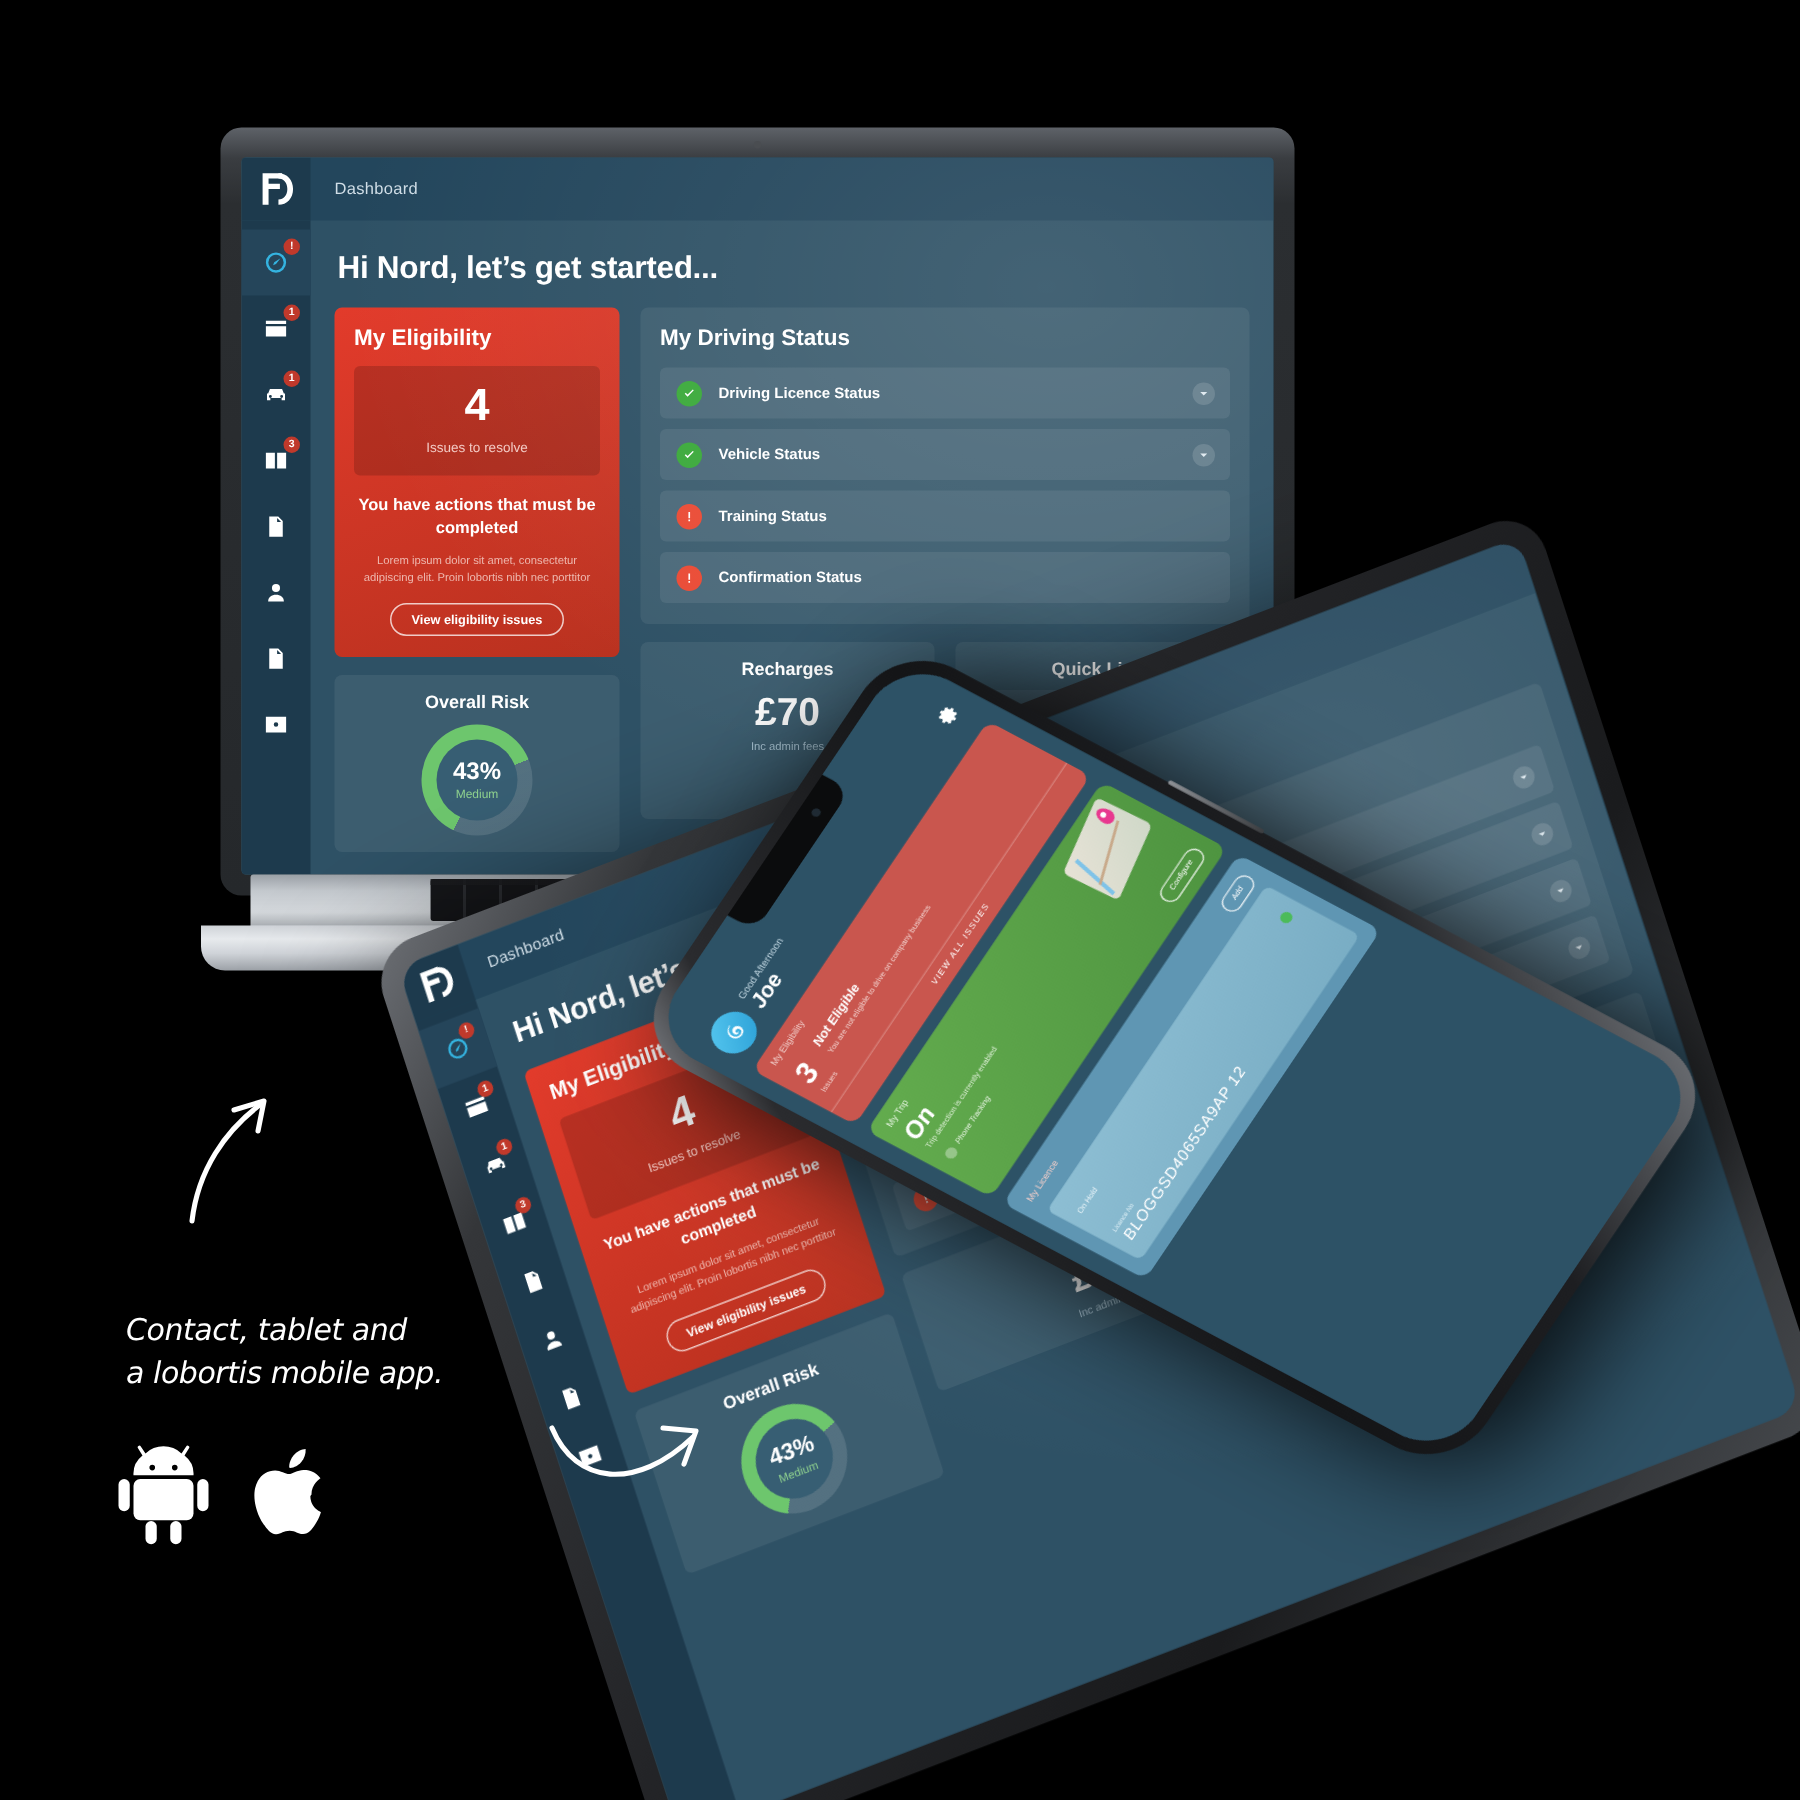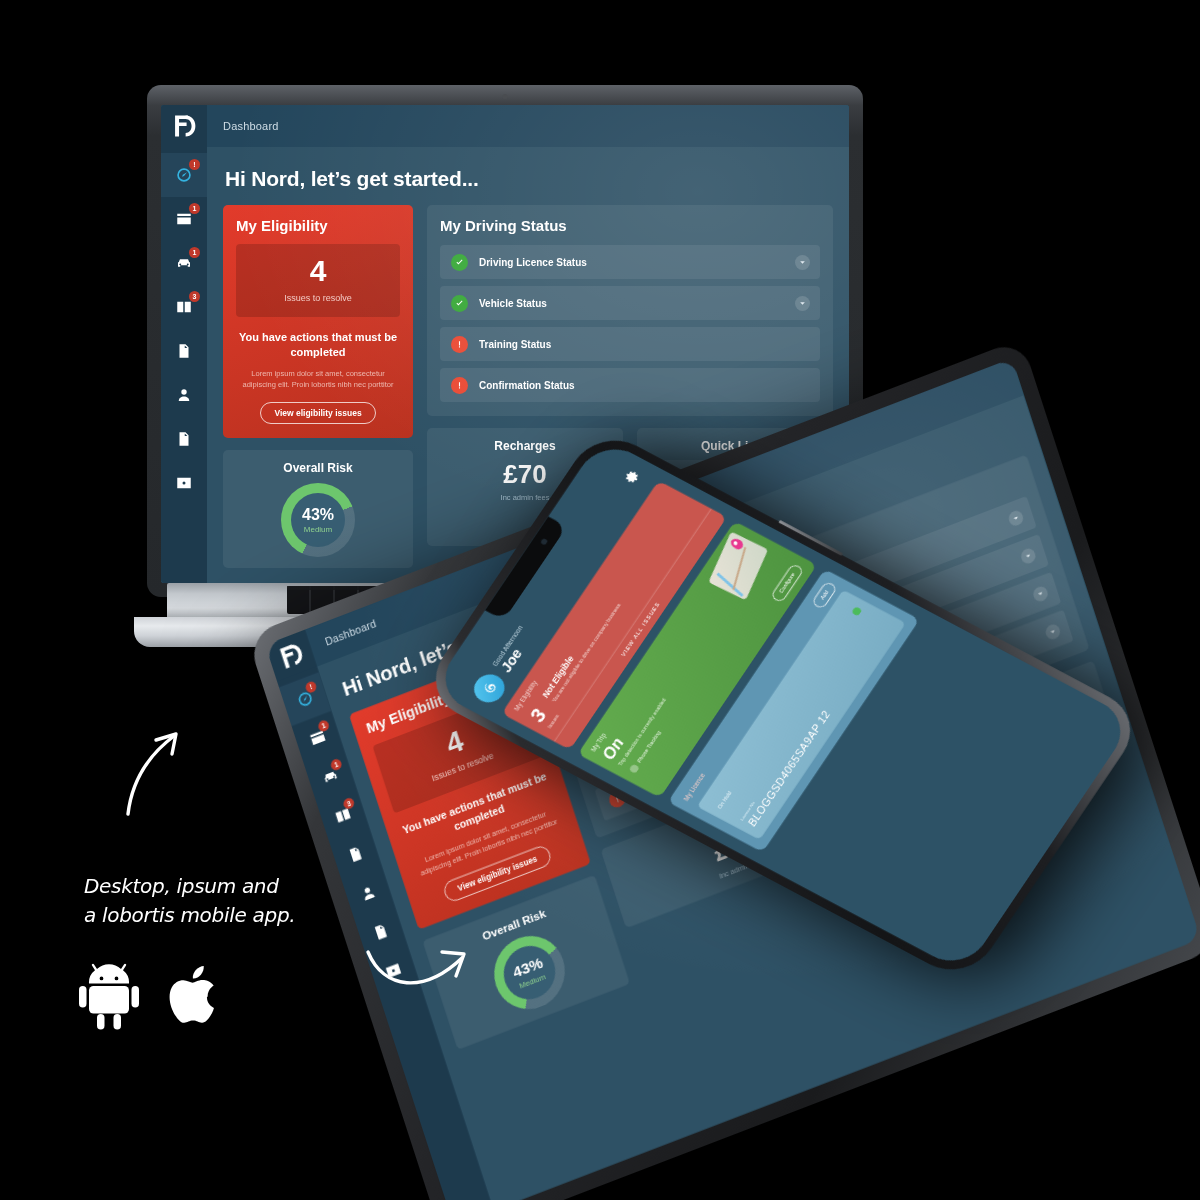--- a/index.html
+++ b/index.html
@@ -605,21 +605,21 @@
         <i></i>
       </div>
   </div>
 
   <svg id="arrow1" class="anno" viewBox="0 0 80 90">
     <path d="M10 86 C 14 52, 32 26, 56 8" stroke="#fff" stroke-width="3.4" fill="none" stroke-linecap="round"></path>
     <path d="M38 12 L58 6 L54 26" stroke="#fff" stroke-width="3.4" fill="none" stroke-linecap="round" stroke-linejoin="round"></path>
   </svg>
 
   <div id="cap" class="anno">
-    <div>Desktop, ipsum and</div>
+    <div>Contact, tablet and</div>
     <div>a lobortis mobile app.</div>
   </div>
 
   <svg id="arrow2" class="anno" viewBox="0 0 110 70">
     <path d="M6 20 C 22 58, 62 62, 100 26" stroke="#fff" stroke-width="3.4" fill="none" stroke-linecap="round"></path>
     <path d="M80 20 L102 22 L94 44" stroke="#fff" stroke-width="3.4" fill="none" stroke-linecap="round" stroke-linejoin="round"></path>
   </svg>
 
   <div id="stores" class="anno">
     <svg width="62" height="70" viewBox="0 0 24 28">

